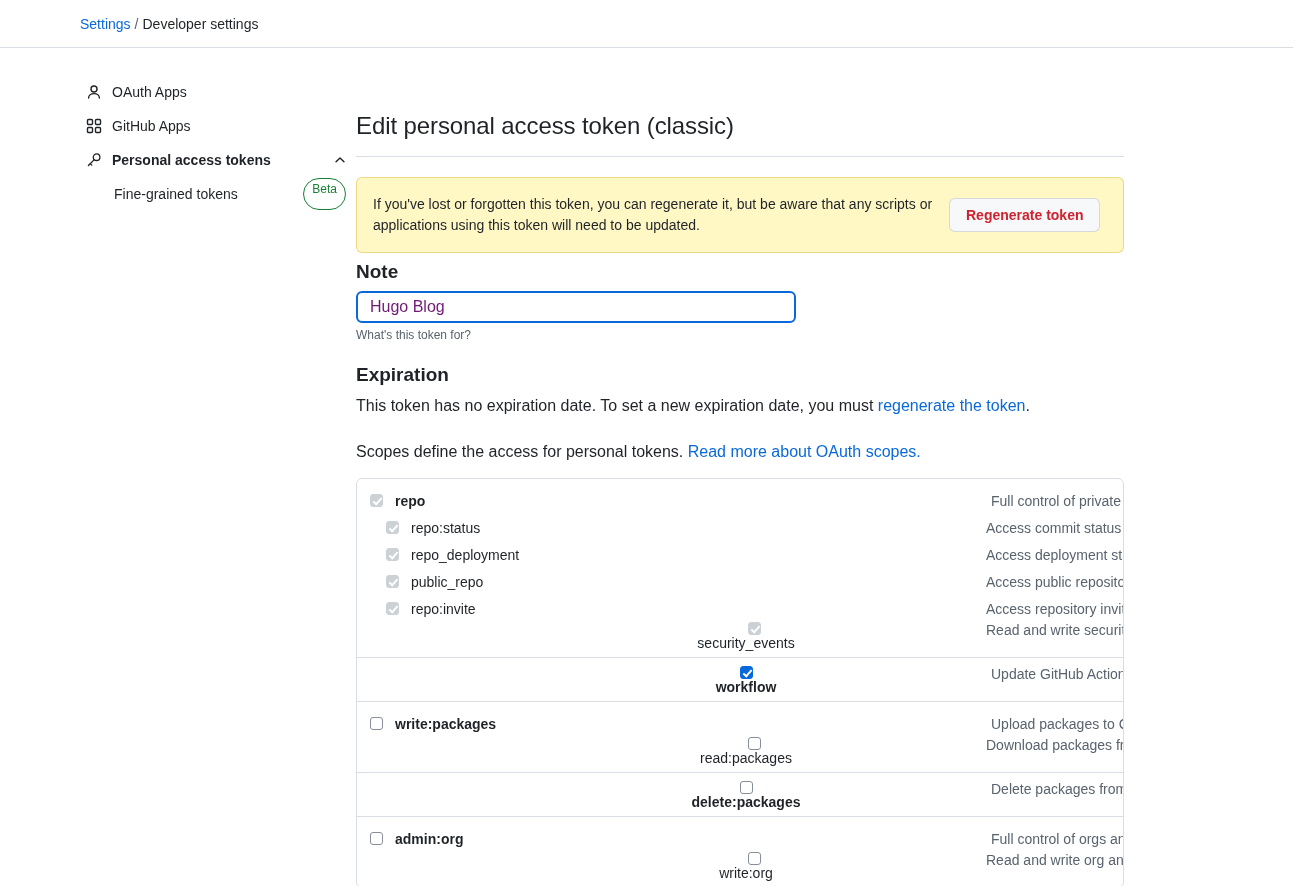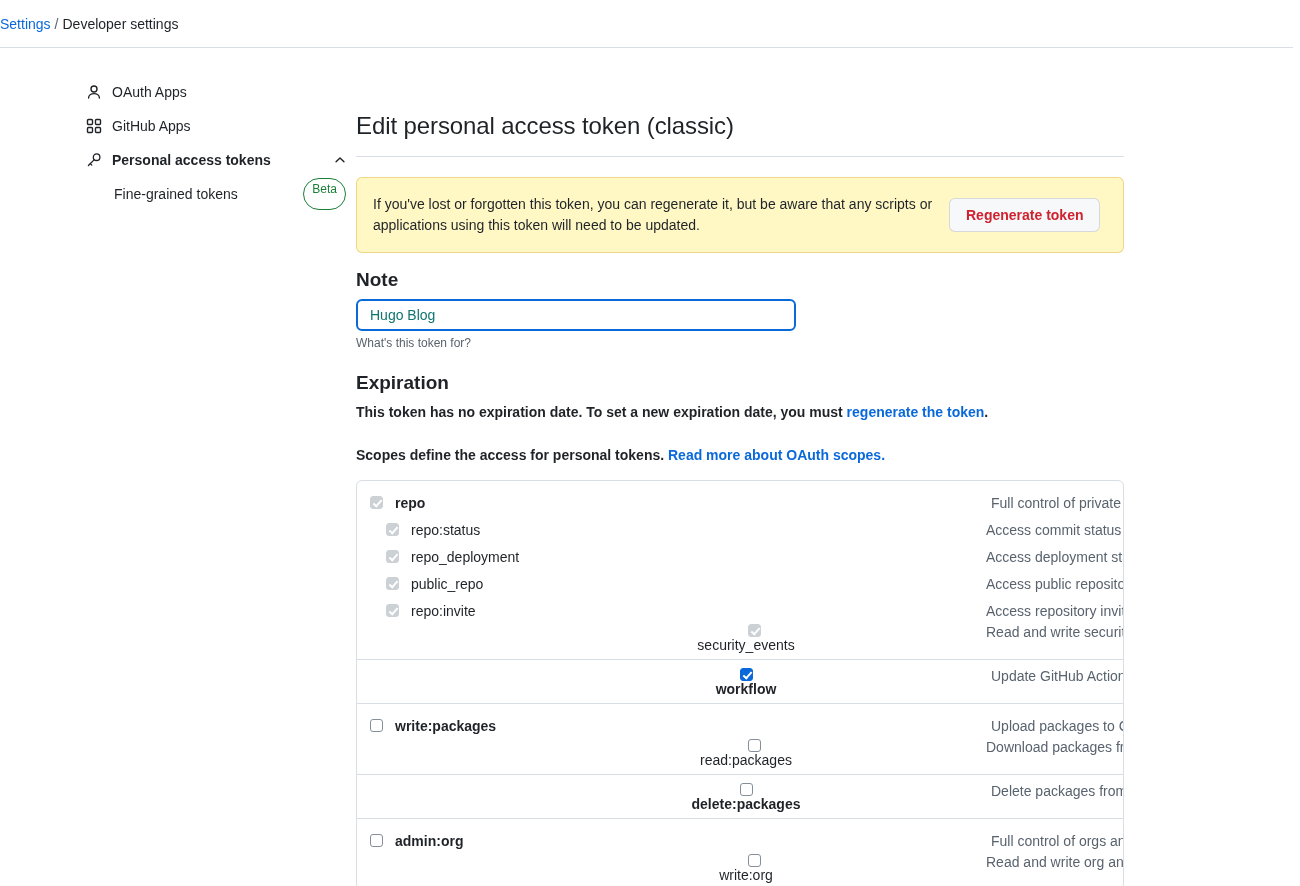--- a/index.html
+++ b/index.html
@@ -12,20 +12,21 @@
     overflow: hidden;
   }
 
   
   .header {
     height: 48px;
     border-bottom: 1px solid #d8dee4;
     width: 1293px;
     display: flex;
     align-items: center;
+    padding-left: 80px;
   }
   .breadcrumb { font-size: 14px; color: #1f2328; }
   .breadcrumb a.crumb-link { color: #0969da; text-decoration: none; }
   .breadcrumb .sep { color: #59636e; margin: 0 4px; }
   .breadcrumb .crumb-current { color: #1f2328; }
 
   
   .layout { display: flex; align-items: flex-start; }
 
   
@@ -101,21 +102,21 @@
   
   .banner {
     background: #fff8c5;
     border: 1px solid rgba(212,167,44,0.4);
     border-radius: 6px;
     width: 768px;
     padding: 16px;
     display: flex;
     align-items: center;
     gap: 16px;
-    margin-bottom: 16px;
+    margin-bottom: 8px;
   }
   .banner-text {
     font-size: 14px;
     line-height: 1.5;
     color: #1f2328;
     flex: 1 1 auto;
     max-width: 560px;
   }
   .btn-regen {
     background: #f6f8fa;
@@ -137,37 +138,36 @@
     margin-bottom: 8px;
     display: block;
     color: #1f2328;
   }
   .note-input {
     width: 440px;
     height: 32px;
     border: 2px solid #0969da;
     border-radius: 6px;
     padding: 5px 12px;
-    font-size: 14px;
+    font-size: 16px;
     font-family: "Liberation Sans", sans-serif;
-    color: #0f766e;
+    color: #701a75;
     outline: none;
     background: #ffffff;
   }
   .help-text {
     font-size: 12px;
     color: #59636e;
     margin-top: 5px;
   }
   .section-gap { height: 22px; }
   .body-text {
-    font-size: 14px;
+    font-size: 16px;
     color: #1f2328;
     line-height: 1.5;
-    font-weight: bold;
   }
   .body-text a, .link { color: #0969da; text-decoration: none; }
 
   
   .scopes-box {
     width: 768px;
     border: 1px solid #d8dee4;
     border-radius: 6px;
     margin-top: 14px;
     overflow: hidden;

